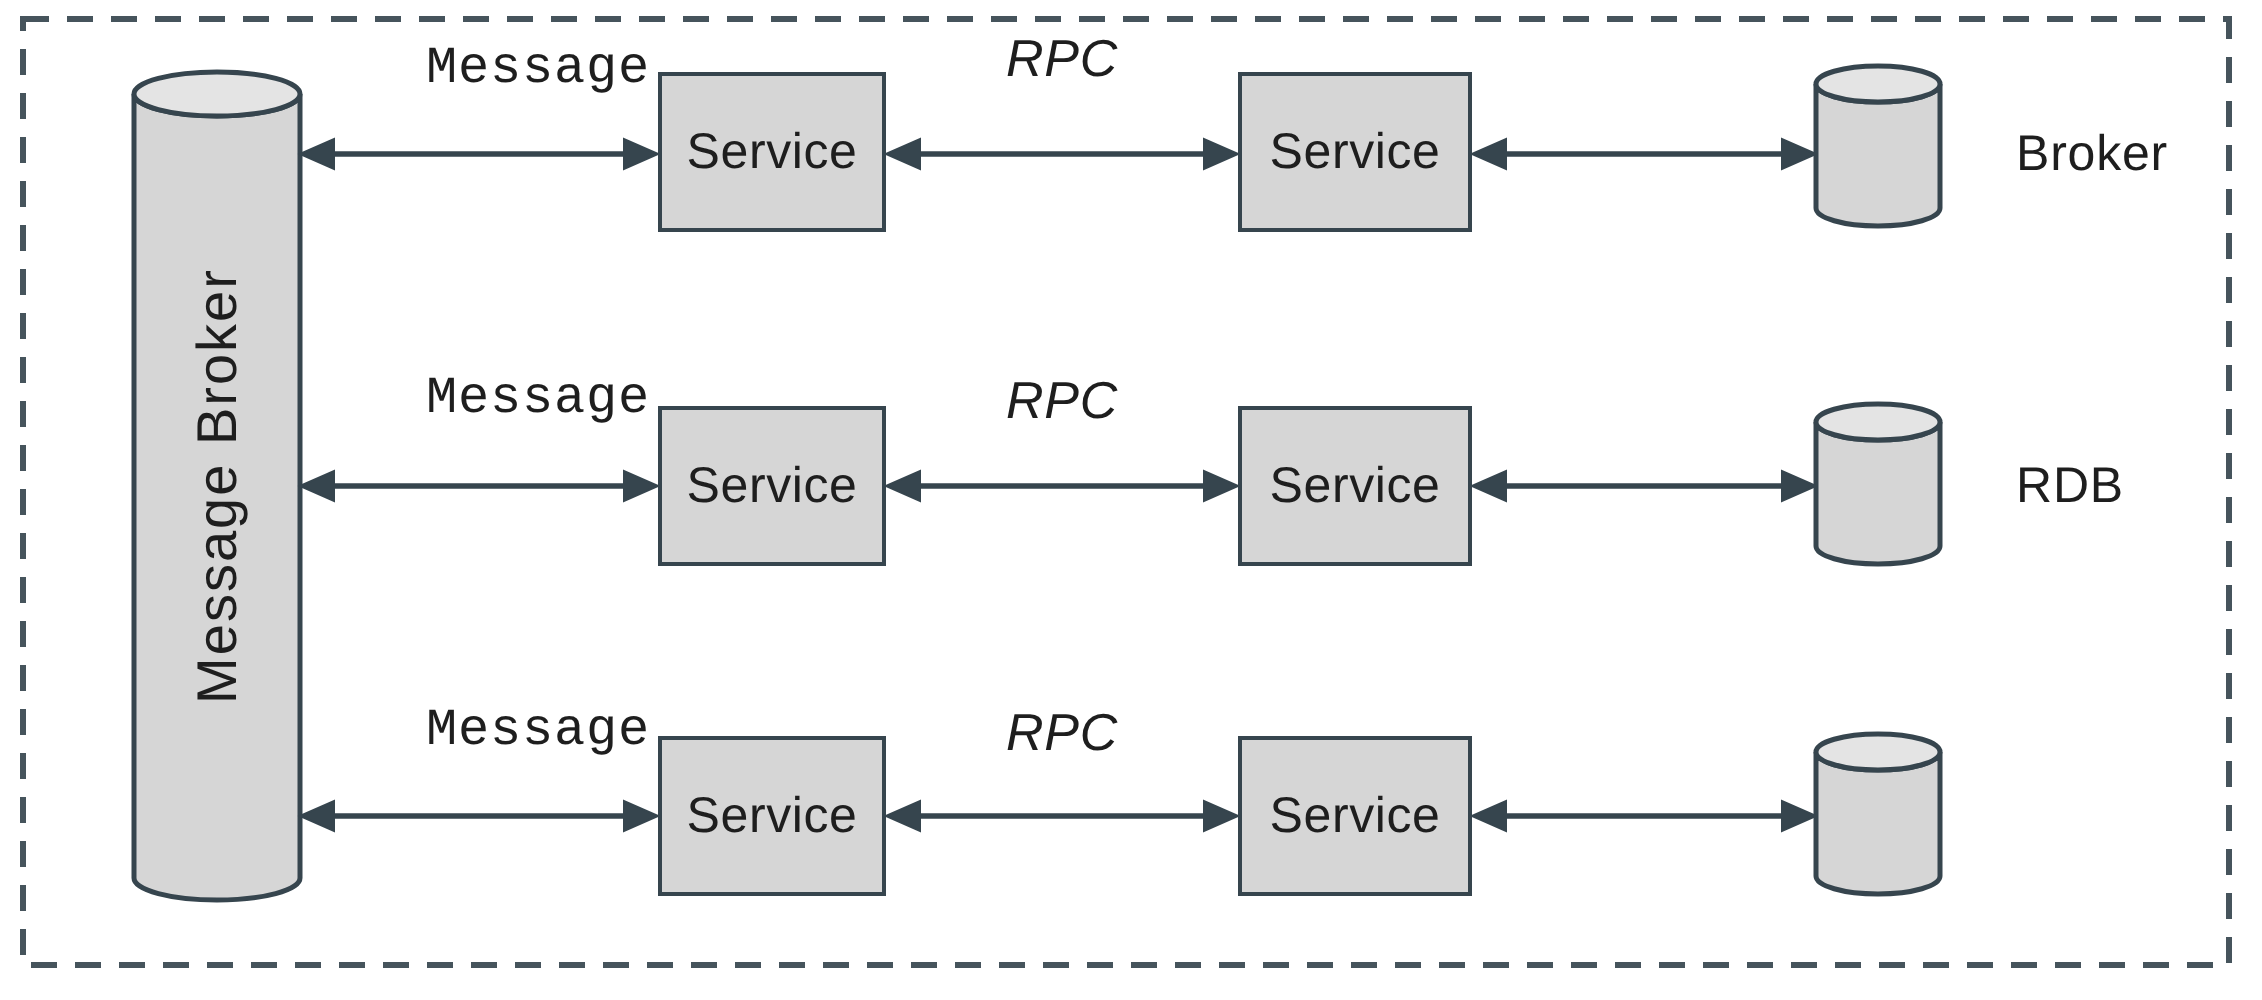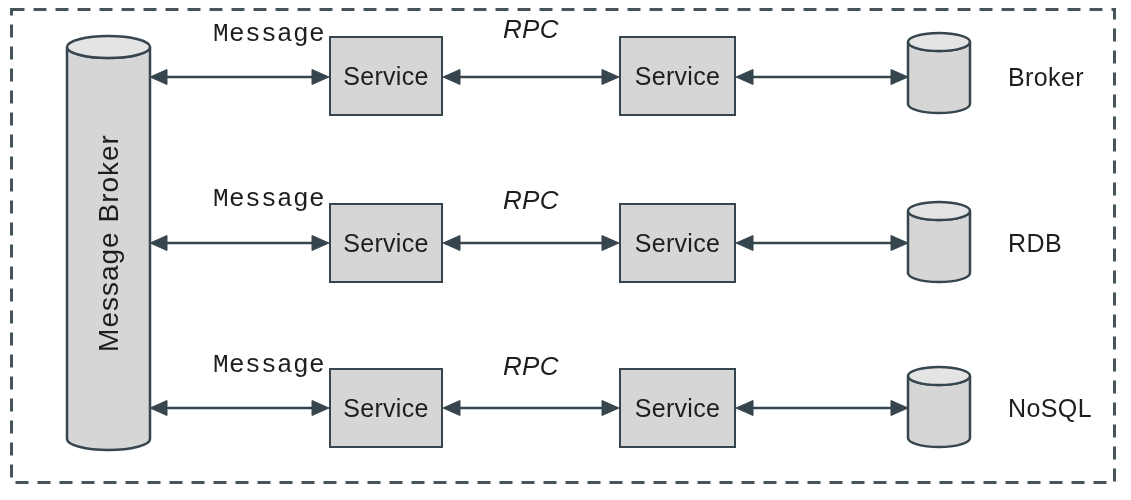--- a/index.html
+++ b/index.html
@@ -161,15 +161,14 @@
   <div class="lbl lbl-db" style="top:228px">RDB</div>
 
   <div class="lbl lbl-msg" style="top:351px">Message</div>
   <div class="svc-box col1 r3">
     <span>Service</span>
   </div>
   <div class="lbl lbl-rpc" style="top:352px">RPC</div>
   <div class="svc-box col2 r3">
     <span>Service</span>
   </div>
-  <div class="lbl lbl-db" style="top:393px">NoSQL</div>
 
 </div>
 
 </body></html>

